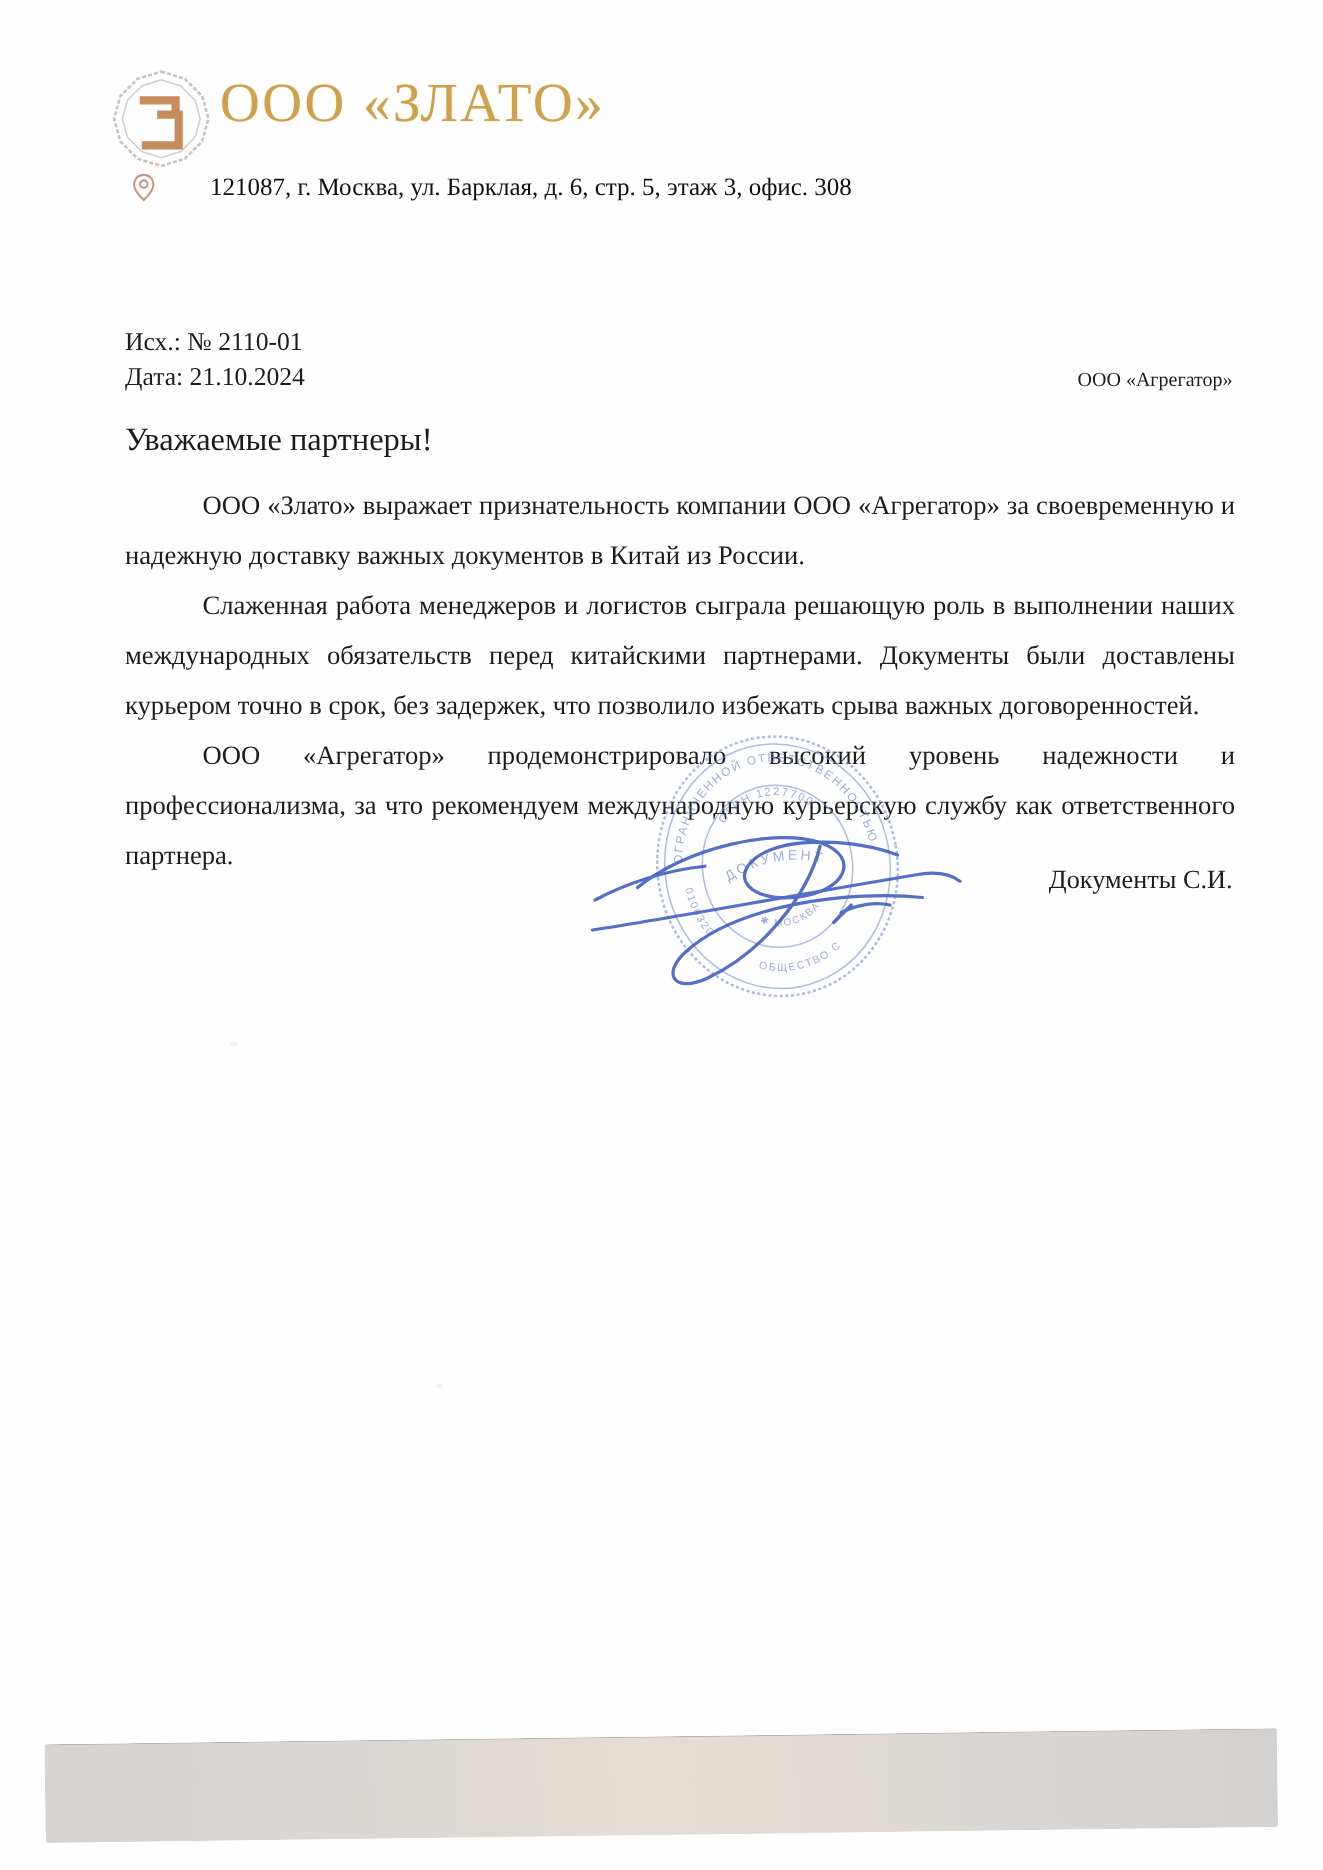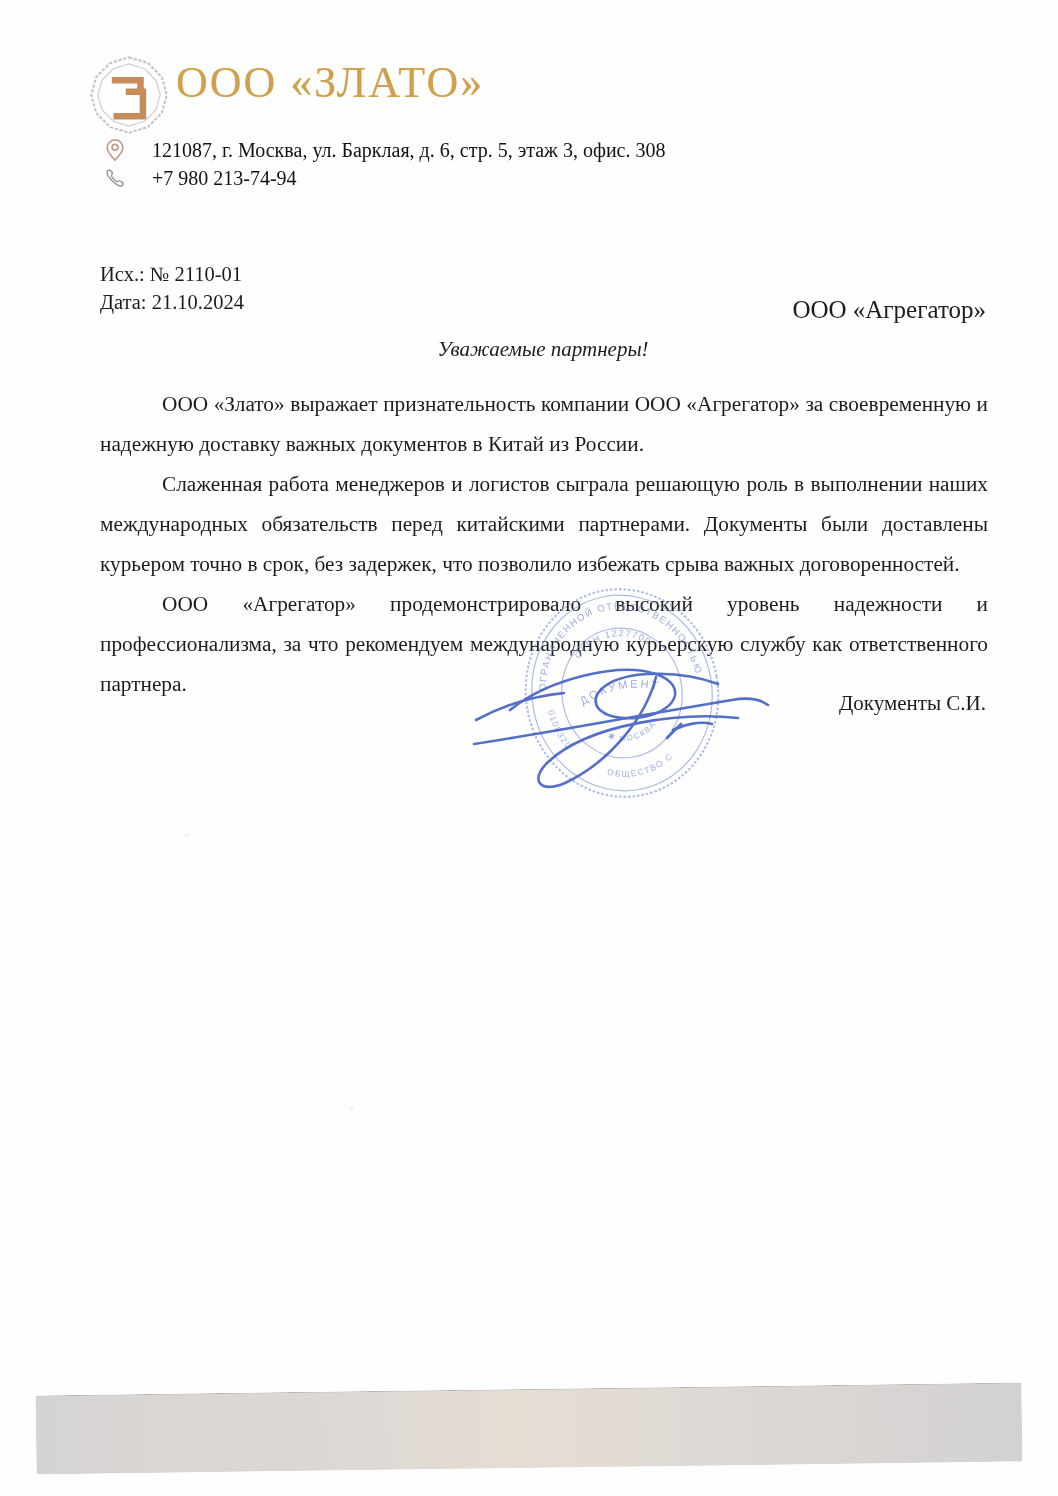--- a/index.html
+++ b/index.html
@@ -16,33 +16,33 @@
   .company-title{
     position:absolute;left:176px;top:57px;
     font-size:44px;letter-spacing:2px;
     color:#cfa14d;
     text-shadow:0 0 1px rgba(213,169,79,.45);
     white-space:nowrap;
   }
   .contacts{position:absolute;left:100px;top:136px;}
   .contact-row{display:flex;align-items:center;height:28px;}
   .contact-icon{width:30px;height:24px;margin-right:22px;display:flex;align-items:center;justify-content:center;}
-  .contact-text{font-size:20px;color:#111;white-space:nowrap;}
+  .contact-text{font-size:20px;color:#111;white-space:nowrap;margin-left:16px;}
   .email-link{color:#2257b8;text-decoration:underline;cursor:pointer;}
   
   .meta{position:absolute;left:100px;top:236px;width:886px;margin-top:24px;}
   .meta-left{font-size:20.5px;line-height:28px;}
   .recipient{
     position:absolute;right:0;top:36px;
-    font-size:25px;white-space:nowrap;
+    font-size:16px;white-space:nowrap;
   }
   
   .salutation{
     position:absolute;left:100px;top:337px;width:886px;
-    text-align:center;font-size:21px;font-style:italic;
+    font-size:26px;
   }
   .body-text{
     position:absolute;left:100px;top:384px;width:888px;
     font-size:21.3px;line-height:40px;text-align:justify;
   }
   .body-text p{margin:0;text-indent:62px;}
   
   .closing{
     position:absolute;left:100px;top:660px;
     font-size:21px;line-height:29px;
@@ -81,28 +81,20 @@
 
   <div class="contacts">
     <div class="contact-row">
       <span class="contact-icon">
         <svg width="22" height="24" viewBox="0 0 24 26">
           <path d="M12 2 C6.8 2 3.5 6 3.5 10.3 C3.5 15.5 12 24 12 24 C12 24 20.5 15.5 20.5 10.3 C20.5 6 17.2 2 12 2 Z" fill="none" stroke="#c09a85" stroke-width="1.8"></path>
           <circle cx="12" cy="10" r="3.2" fill="none" stroke="#c09a85" stroke-width="1.8"></circle>
         </svg>
       </span>
       <span class="contact-text">121087, г. Москва, ул. Барклая, д. 6, стр. 5, этаж 3, офис. 308</span>
-    </div>
-    <div class="contact-row">
-      <span class="contact-icon">
-        <svg width="22" height="22" viewBox="0 0 24 24">
-          <path d="M4 4 C3 5.5 3.2 8 5 10.5 C7.5 14 11 17.5 14.5 19.5 C17 21 19.5 21 20.5 19.5 C21.2 18.4 20.5 17 19 16 C17.6 15.1 16.4 14.8 15.5 15.6 C14.8 16.2 13.8 16 12.5 15 C10.8 13.7 9.5 12.3 8.7 10.8 C8 9.6 8 8.7 8.7 8 C9.5 7.2 9.2 5.9 8.2 4.7 C7.1 3.3 5 3 4 4 Z" fill="none" stroke="#9a9894" stroke-width="1.6"></path>
-        </svg>
-      </span>
-      <span class="contact-text">+7 980 213-74-94</span>
     </div>
   </div>
 
   <div class="meta">
     <div class="meta-left">
       <div>Исх.: № 2110-01</div>
       <div>Дата: 21.10.2024</div>
     </div>
     <div class="recipient">ООО «Агрегатор»</div>
   </div>

